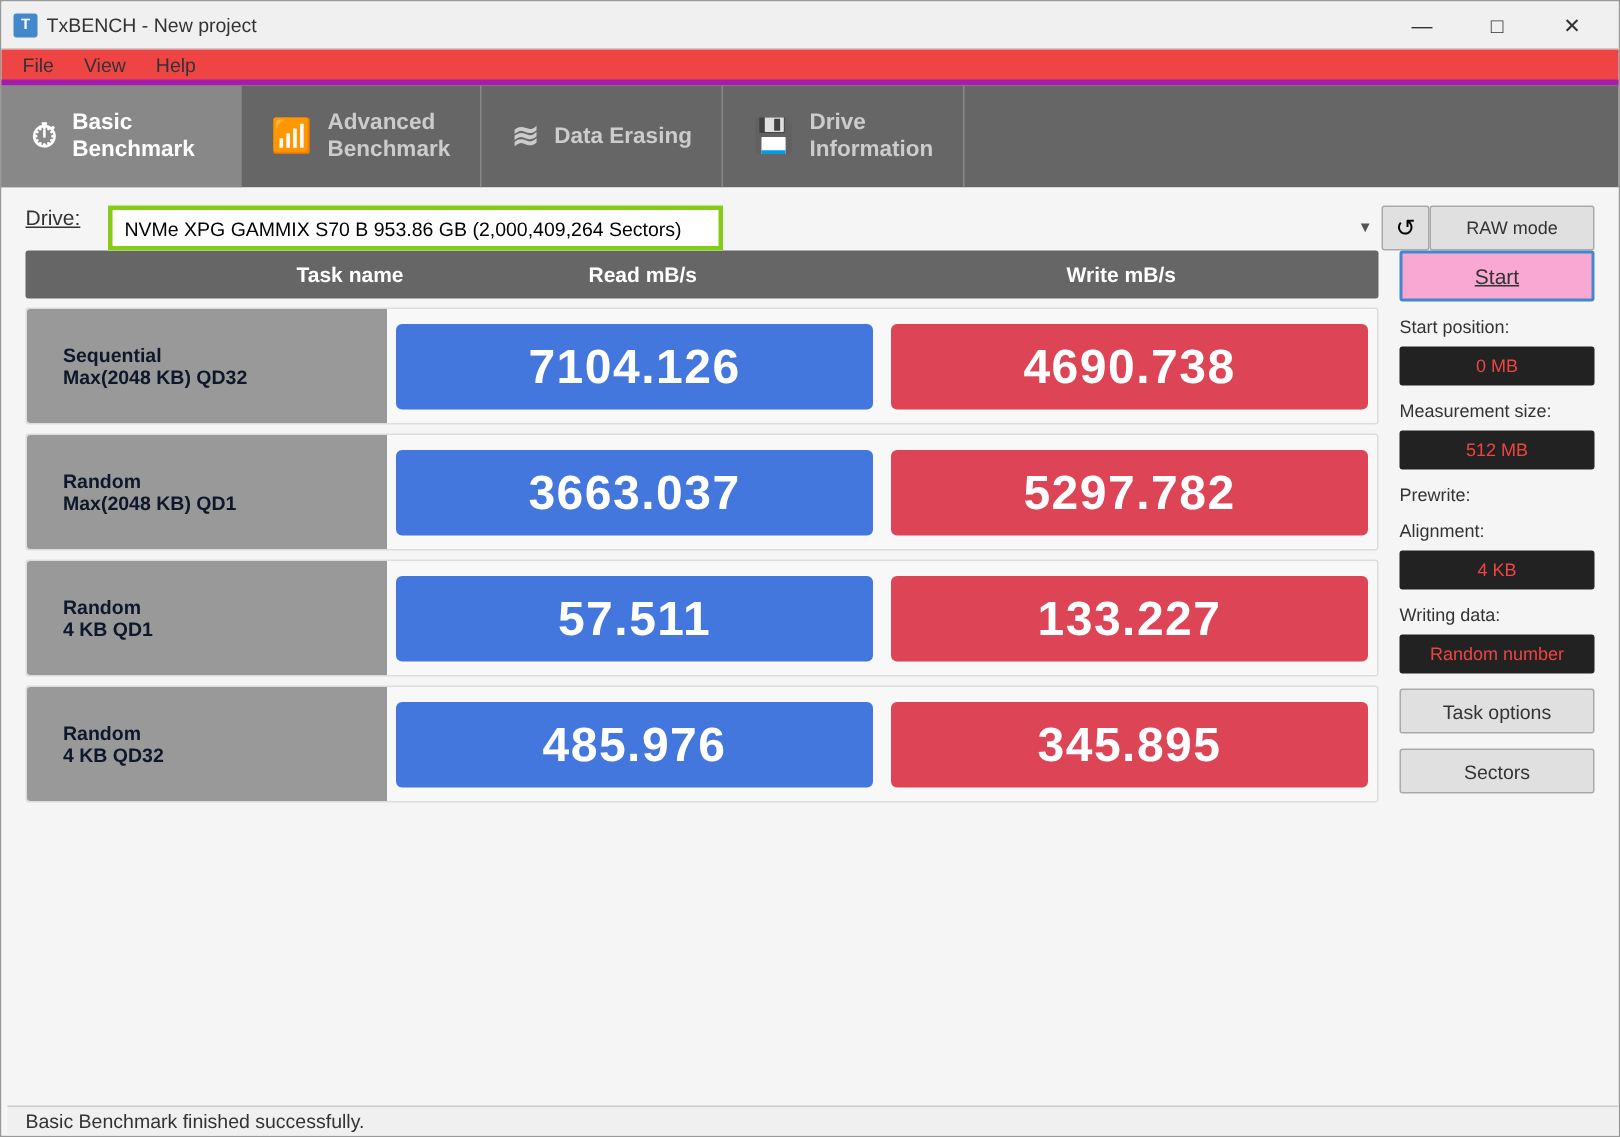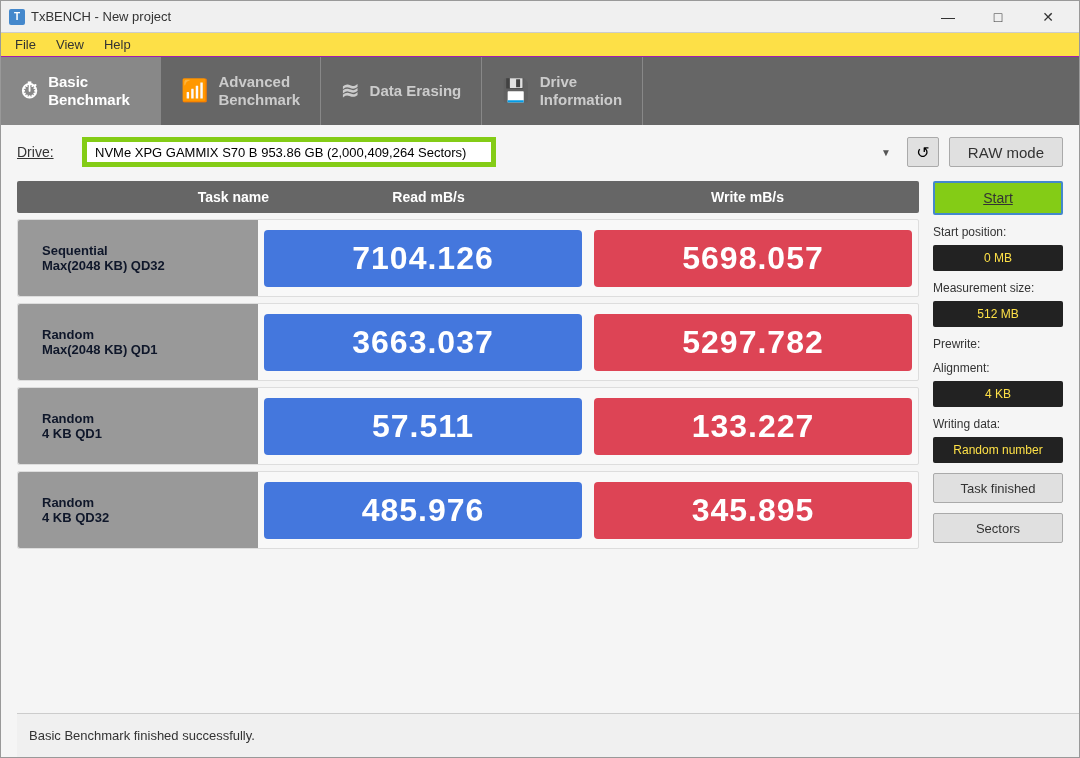--- a/index.html
+++ b/index.html
@@ -53,26 +53,26 @@
       cursor: pointer;
       display: flex;
       align-items: center;
       justify-content: center;
       font-size: 14px;
       color: #333;
     }
 
     
     .menu-bar {
-      background: #fde047;
+      background: #ef4444;
       height: 24px;
       display: flex;
       align-items: center;
       padding: 0 8px;
-      border-bottom: 1px solid #a21caf;
+      border-bottom: 4px solid #a21caf;
       gap: 8px;
     }
     .menu-item {
       font-size: 13px;
       color: #333;
       padding: 2px 6px;
       cursor: pointer;
     }
 
     
@@ -100,35 +100,33 @@
     }
     .tab-icon {
       font-size: 22px;
       color: inherit;
     }
     .tab-label { line-height: 1.2; }
 
     
     .drive-row {
       display: flex;
-      align-items: center;
-      gap: 10px;
-      margin-bottom: 14px;
+      align-items: flex-start;
     }
     .drive-label {
       font-size: 14px;
       color: #333;
       width: 55px;
       text-decoration: underline;
     }
     .drive-select {
       flex: 1;
       height: 30px;
       font-size: 13px;
-      border: 5px solid #84cc16;
+      border: 3px solid #84cc16;
       background: white;
       padding: 0 8px;
       appearance: none;
       -webkit-appearance: none;
       cursor: pointer;
       padding-right: 24px;
       position: relative;
     }
     .drive-select-wrapper {
       flex: 1;
@@ -154,21 +152,21 @@
       align-items: center;
       justify-content: center;
       font-size: 16px;
       border-radius: 2px;
     }
     .raw-mode-btn {
       height: 30px;
       padding: 0 18px;
       background: #e0e0e0;
       border: 1px solid #aaa;
-      font-size: 15px;
+      font-size: 12px;
       cursor: pointer;
       color: #333;
       border-radius: 2px;
       min-width: 110px;
     }
 
     
     .main-layout {
       display: flex;
       gap: 14px;
@@ -239,39 +237,39 @@
     
     .right-panel {
       width: 130px;
       display: flex;
       flex-direction: column;
       gap: 6px;
     }
     .start-btn {
       width: 100%;
       height: 34px;
-      background: #84cc16;
+      background: #f9a8d4;
       border: 2px solid #4488cc;
       font-size: 14px;
       cursor: pointer;
       color: #333;
       border-radius: 2px;
       text-decoration: underline;
     }
 
     .param-label {
       font-size: 12px;
       color: #333;
       margin-top: 4px;
     }
     .param-value {
       width: 100%;
       height: 26px;
       background: #222;
-      color: #fde047;
+      color: #ef4444;
       font-size: 12px;
       display: flex;
       align-items: center;
       justify-content: center;
       border-radius: 2px;
     }
     .action-btn {
       width: 100%;
       height: 30px;
       background: #e0e0e0;
@@ -280,29 +278,29 @@
       cursor: pointer;
       color: #333;
       border-radius: 2px;
       margin-top: 4px;
     }
 
     
     .status-bar {
       background: #f0f0f0;
       border-top: 1px solid #ccc;
-      height: 44px;
+      height: 20px;
       display: flex;
       align-items: center;
       padding: 0 12px;
       font-size: 13px;
       color: #333;
       position: absolute;
       bottom: 0;
-      left: 16px;
+      left: 4px;
       right: 0;
     }
 
     .app-wrapper {
       width: 1080px;
       height: 758px;
       display: flex;
       flex-direction: column;
       border: 1px solid #999;
       position: relative;
@@ -377,21 +375,21 @@
 
         <div class="table-header">
           <div class="col-name">Task name</div>
           <div>Read mB/s</div>
           <div>Write mB/s</div>
         </div>
 
         <div class="bench-row">
           <div class="bench-name">Sequential<br>Max(2048 KB) QD32</div>
           <div class="bench-read">7104.126</div>
-          <div class="bench-write">5698.057</div>
+          <div class="bench-write">4690.738</div>
         </div>
 
         <div class="bench-row">
           <div class="bench-name">Random<br>Max(2048 KB) QD1</div>
           <div class="bench-read">3663.037</div>
           <div class="bench-write">5297.782</div>
         </div>
 
         <div class="bench-row">
           <div class="bench-name">Random<br>4 KB QD1</div>
@@ -416,21 +414,21 @@
         <div class="param-value">512 MB</div>
 
         <div class="param-label">Prewrite:</div>
 
         <div class="param-label">Alignment:</div>
         <div class="param-value">4 KB</div>
 
         <div class="param-label">Writing data:</div>
         <div class="param-value">Random number</div>
 
-        <button class="action-btn">Task finished</button>
+        <button class="action-btn">Task options</button>
         <button class="action-btn">Sectors</button>
       </div>
 
     </div>
   </div>
 
   <div class="status-bar">
     <span>Basic Benchmark finished successfully.</span>
   </div>
 

